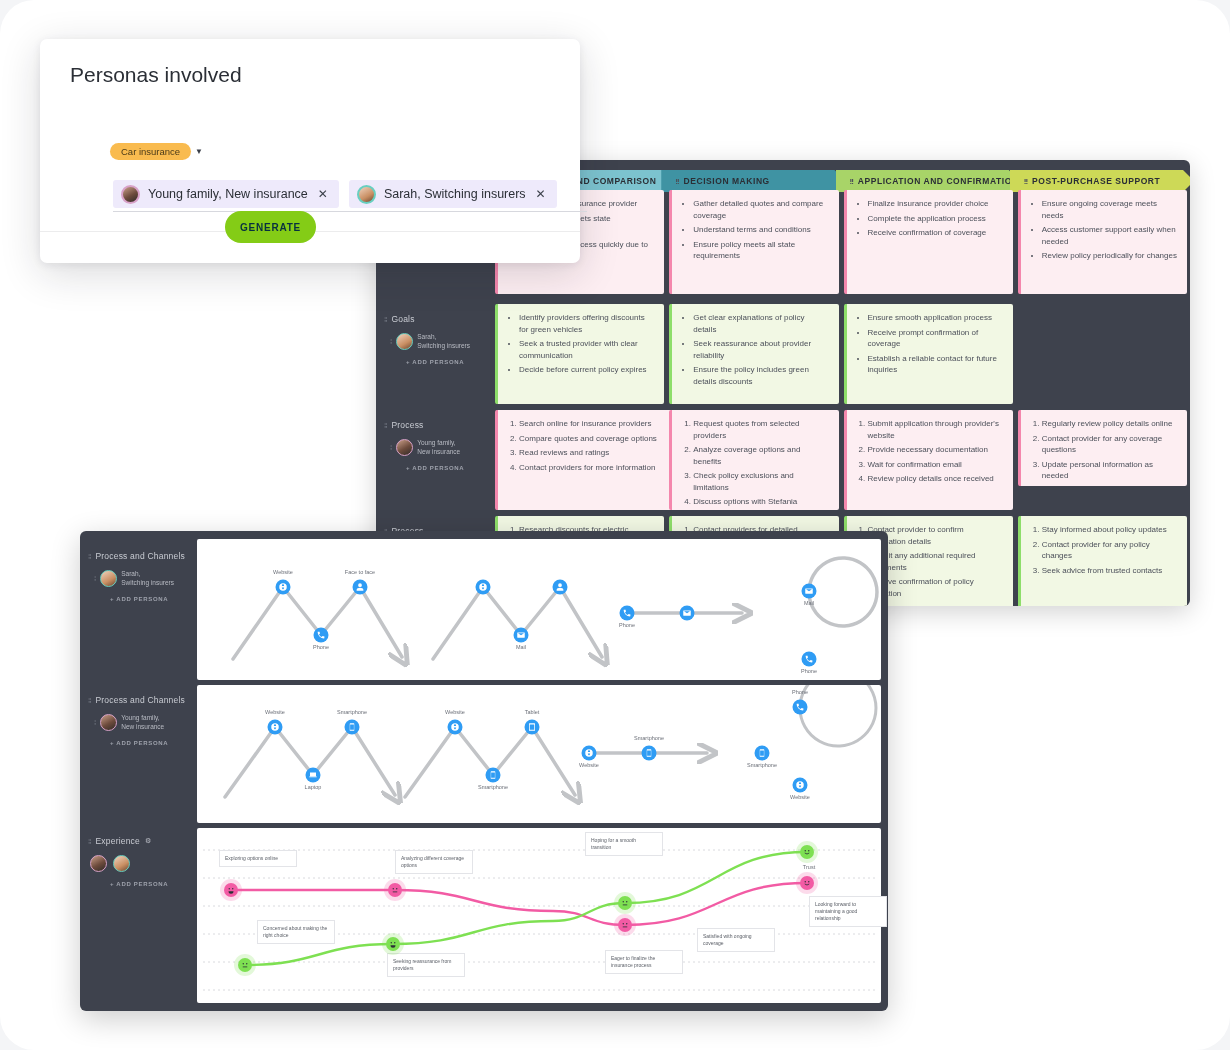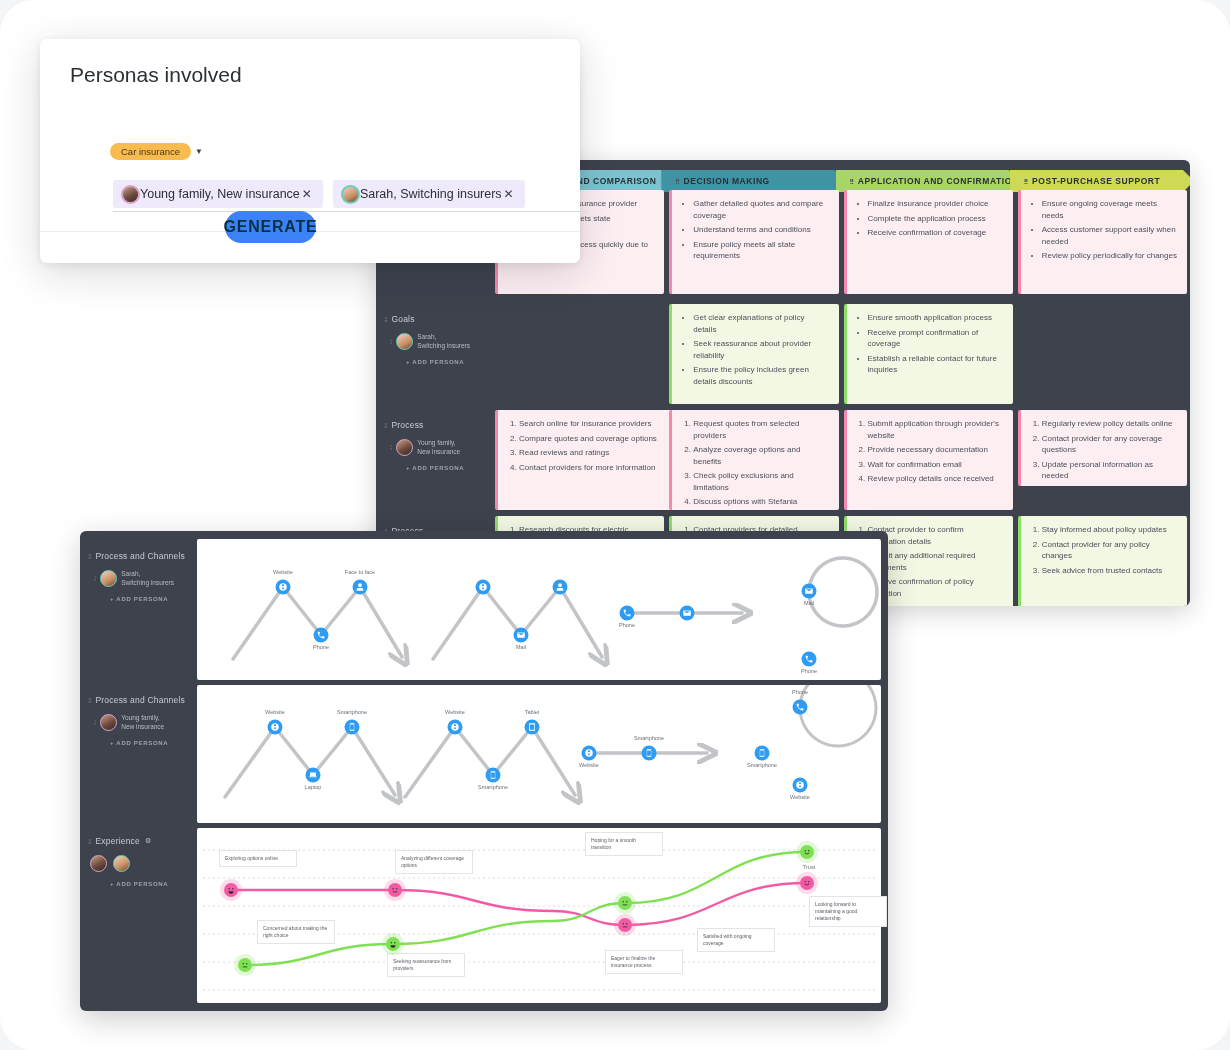--- a/index.html
+++ b/index.html
@@ -107,31 +107,31 @@
   .modal-title { position: absolute; left: 30px; top: 24px; font-size: 21px; color: #2b2f36; font-weight: 400; }
   .tag {
     position: absolute; left: 70px; top: 104px;
     background: #f9bb4f; color: #4a3a18; font-size: 9.5px;
     padding: 3px 11px; border-radius: 10px;
   }
   .tag-caret { position: absolute; left: 155px; top: 108px; font-size: 8px; color: #3a3f49; }
   .chip-row { position: absolute; left: 73px; top: 141px; width: 474px; display: flex; gap: 10px; }
   .chip {
     background: #eeeafb; border-radius: 3px; height: 28px;
-    display: flex; align-items: center; gap: 0; padding: 0 11px 0 8px;
+    display: flex; align-items: center; gap: 8px; padding: 0 11px 0 8px;
     font-size: 12.5px; color: #2b2f36;
   }
   .chip .avatar { width: 19px; height: 19px; border-width: 2px; }
   .chip .x { font-size: 12px; color: #3a3f49; margin-left: 2px; }
   .chip-underline { position: absolute; left: 73px; top: 172px; width: 474px; height: 1px; background: #d7d8de; }
   .modal-divider { position: absolute; left: 0; right: 0; top: 192px; height: 1px; background: #ececed; }
   .btn-generate {
     position: absolute; left: 225px; top: 211px; width: 91px; height: 32px;
-    background: #3b82f6; border-radius: 16px; border: none; cursor: pointer;
-    color: #083040; font-size: 16px; font-weight: 700; letter-spacing: .8px;
+    background: #84cc16; border-radius: 16px; border: none; cursor: pointer;
+    color: #083040; font-size: 10px; font-weight: 700; letter-spacing: .8px;
     display: flex; align-items: center; justify-content: center; z-index: 41;
   }
   .gear { font-size: 7px; color: #b9bcc4; }
 </style>
 </head>
 <body>
 
 <div class="stage">
   <div class="app-bg"></div>
 
@@ -224,20 +224,27 @@
             <li>Finalize insurance provider choice</li>
             <li>Complete the application process</li>
             <li>Receive confirmation of coverage</li>
           </ul>
         </div>
         <div class="jm-cell pink" style="left: 524.75px; top: -2px; width: 169.25px; height: 104px;">
           <ul>
             <li>Ensure ongoing coverage meets needs</li>
             <li>Access customer support easily when needed</li>
             <li>Review policy periodically for changes</li>
+          </ul>
+        </div>
+        <div class="jm-cell green" style="left: 2px; top: 112px; width: 169.25px; height: 100px;">
+          <ul>
+            <li>Identify providers offering discounts for green vehicles</li>
+            <li>Seek a trusted provider with clear communication</li>
+            <li>Decide before current policy expires</li>
           </ul>
         </div>
         <div class="jm-cell green" style="left: 176.25px; top: 112px; width: 169.25px; height: 100px;">
           <ul>
             <li>Get clear explanations of policy details</li>
             <li>Seek reassurance about provider reliability</li>
             <li>Ensure the policy includes green details discounts</li>
           </ul>
         </div>
         <div class="jm-cell green" style="left: 350.5px; top: 112px; width: 169.25px; height: 100px;">

